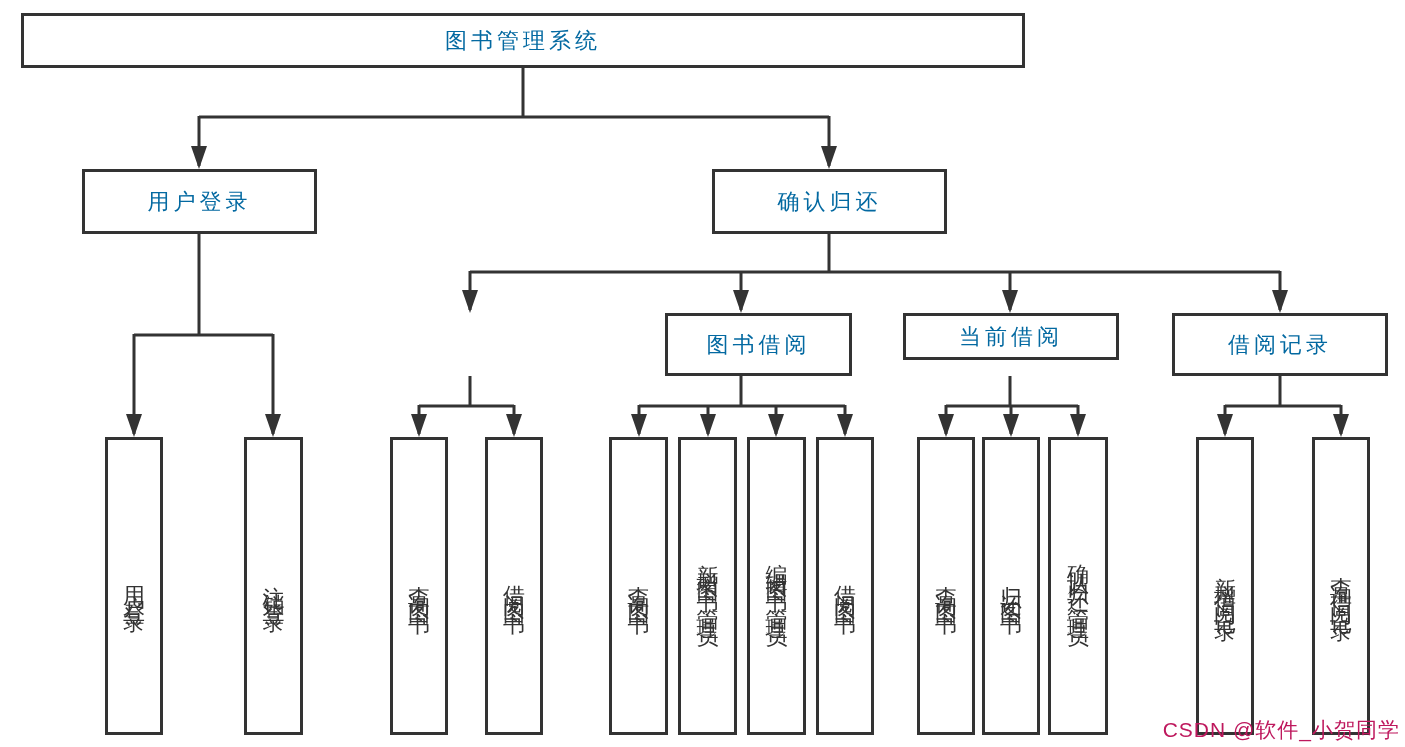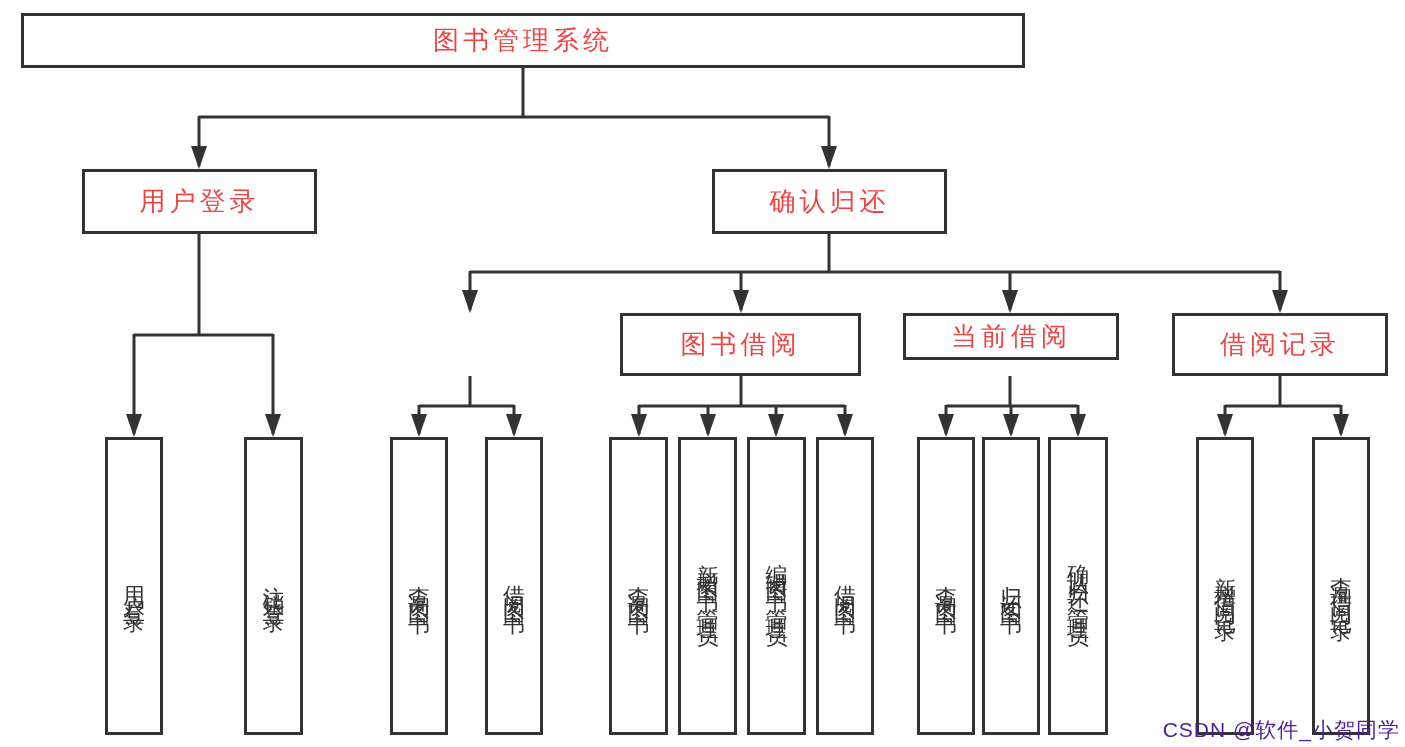--- a/index.html
+++ b/index.html
@@ -15,41 +15,41 @@
     position:absolute;
     box-sizing:border-box;
     background:#ffffff;
     border:3px solid #333333;
     display:flex;
     align-items:center;
     justify-content:center;
     z-index:2;
   }
   .lbl{
-    font-size:26px;
-    color:#ef4444;
+    font-size:22px;
+    color:#0369a1;
     letter-spacing:4px;
     white-space:nowrap;
   }
   .vlbl{
     writing-mode:vertical-lr;
     text-orientation:mixed;
     font-size:22px;
     line-height:1.1;
     letter-spacing:9px;
     color:#333333;
     white-space:nowrap;
   }
   .watermark{
     position:absolute;
     right:5px;
     bottom:3px;
     z-index:3;
     font-size:21px;
-    color:#4c1d95;
+    color:#be185d;
     letter-spacing:1px;
     white-space:nowrap;
   }
 </style>
 </head>
 <body>
 
 <div id="canvas">
 
   <svg id="wires" width="1405" height="747" viewBox="0 0 1405 747" aria-hidden="true">
@@ -89,21 +89,21 @@
     <span class="lbl">图书管理系统</span>
   </div>
 
   <div class="node" style="left:82px;top:169px;width:235px;height:65px">
     <span class="lbl">用户登录</span>
   </div>
   <div class="node" style="left:712px;top:169px;width:235px;height:65px">
     <span class="lbl">确认归还</span>
   </div>
 
-  <div class="node" style="left:620px;top:313px;width:241px;height:63px">
+  <div class="node" style="left:665px;top:313px;width:187px;height:63px">
     <span class="lbl">图书借阅</span>
   </div>
   <div class="node" style="left:903px;top:313px;width:216px;height:47px">
     <span class="lbl">当前借阅</span>
   </div>
   <div class="node" style="left:1172px;top:313px;width:216px;height:63px">
     <span class="lbl">借阅记录</span>
   </div>
 
   <div class="node" style="left:105px;top:437px;width:58px;height:298px">

